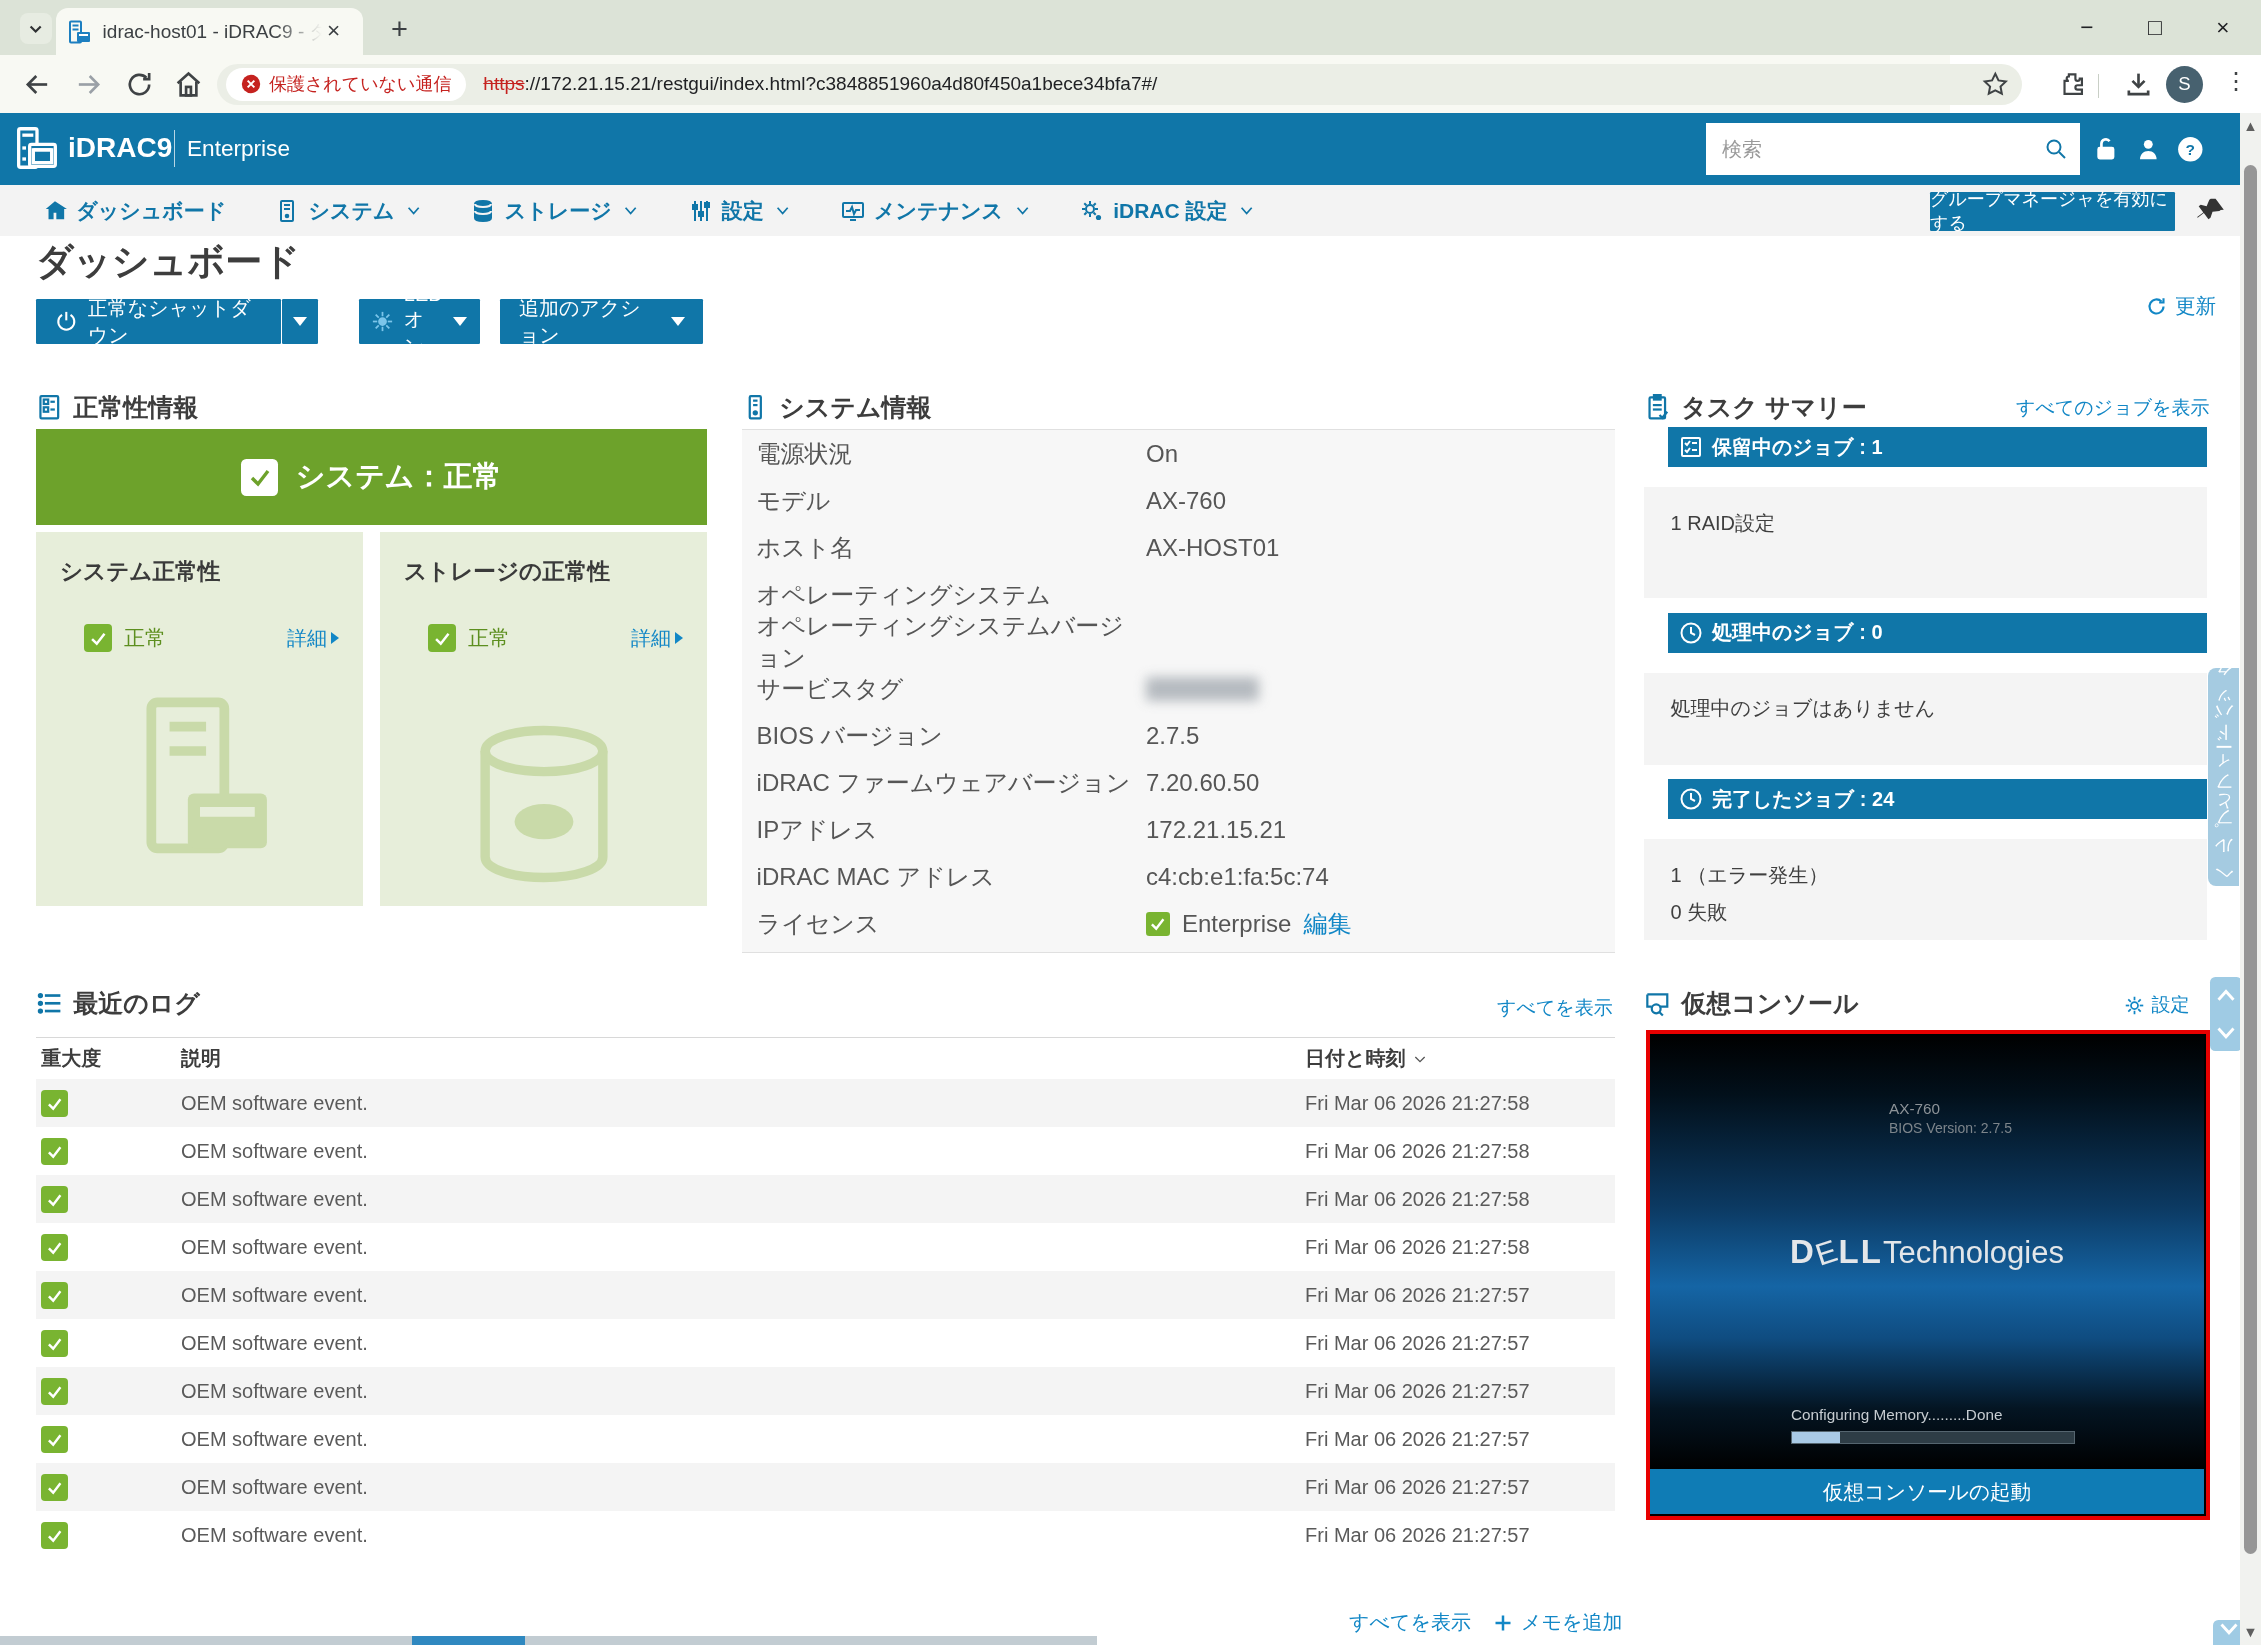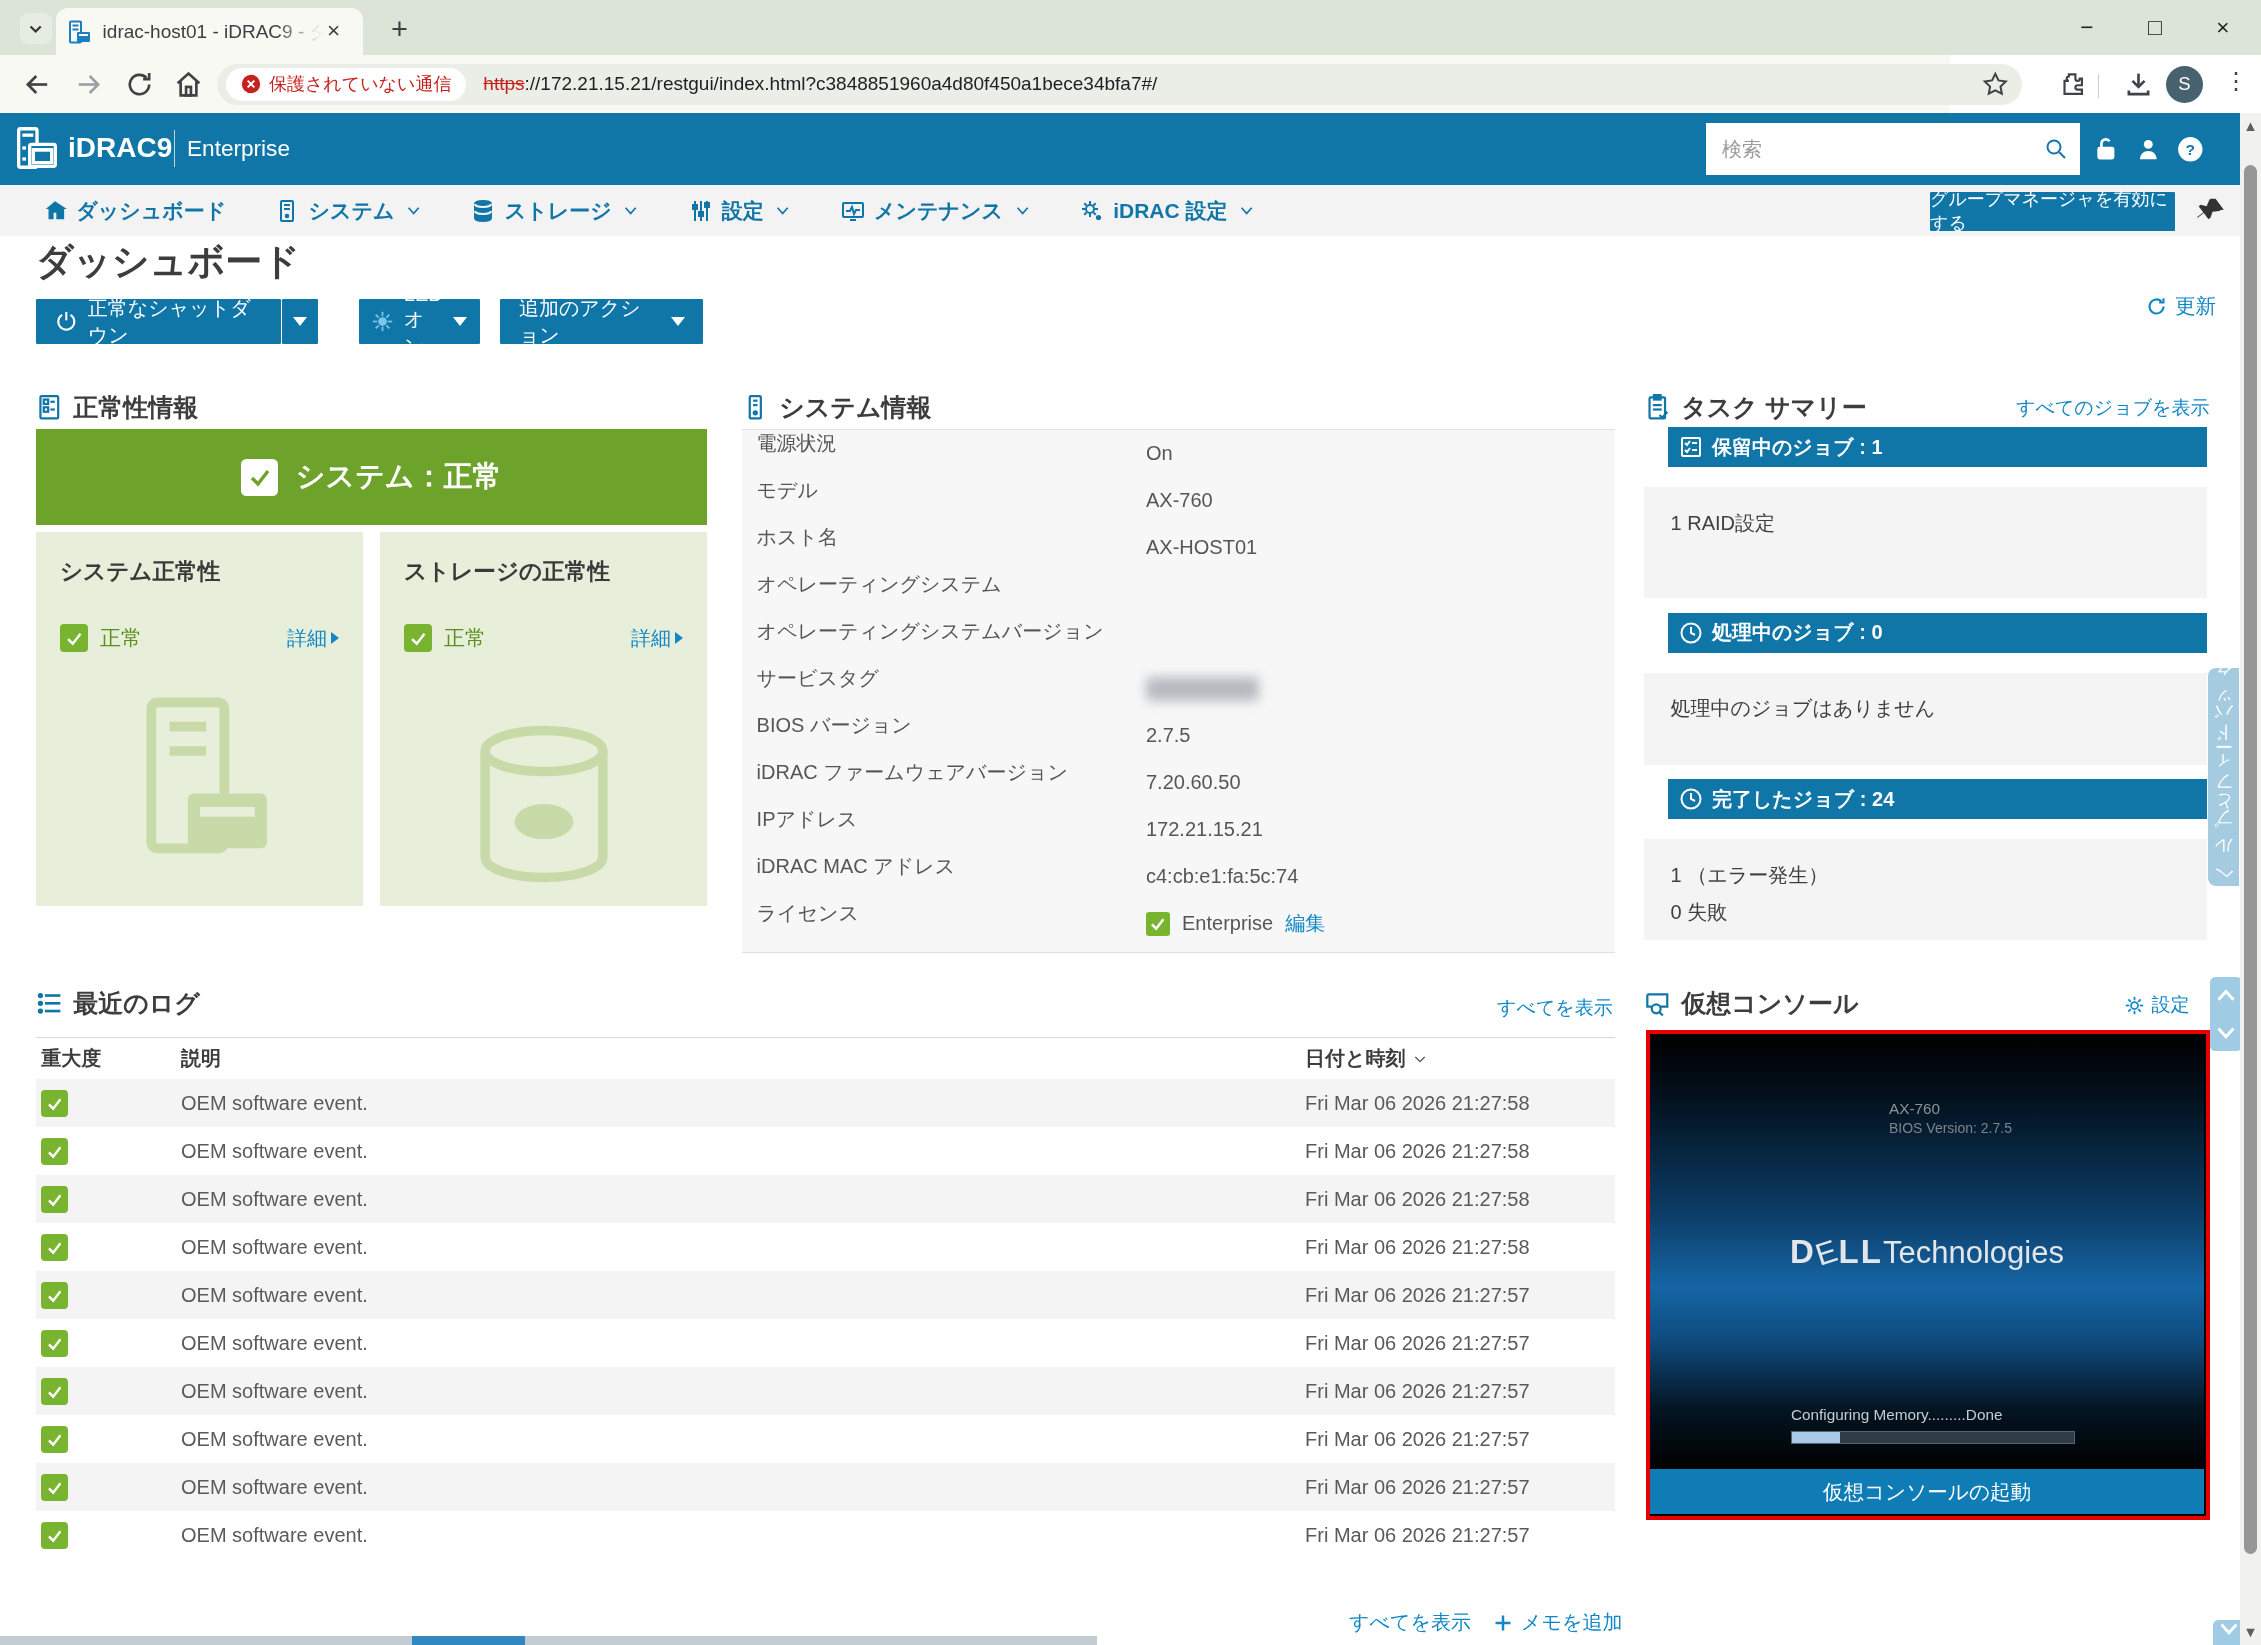--- a/index.html
+++ b/index.html
@@ -68,30 +68,30 @@
   .sec-head{position:absolute;display:flex;align-items:center;gap:10.6px;color:var(--ink);font-size:25px;font-weight:bold;}
   .sec-head .sic{color:var(--blue);}
   .sec-link{position:absolute;color:var(--link);font-size:19px;white-space:nowrap;}
 
   
   .health-banner{position:absolute;left:36px;top:429px;width:671px;height:96px;background:var(--green);display:flex;align-items:center;justify-content:center;gap:17.3px;}
   .hb-chk{width:37px;height:37px;background:#fff;border-radius:5.3px;display:flex;align-items:center;justify-content:center;color:#6da22b;}
   .hb-txt{color:#fff;font-size:29px;font-weight:bold;}
   .hcard{position:absolute;top:532px;width:327px;height:374px;background:var(--cardgreen);padding:24px;overflow:hidden;}
   .hcard-t{font-size:22.6px;font-weight:bold;color:#3a3a3a;}
-  .hcard-row{margin-top:37px;display:flex;align-items:center;}
+  .hcard-row{margin-top:37px;display:flex;align-items:center;margin-left:24px;}
   .chk{width:28px;height:28px;border-radius:4px;background:var(--badge);color:#fff;display:flex;align-items:center;justify-content:center;flex:0 0 auto;}
   .hc-status{margin-left:12px;font-size:21px;color:#5d8f1f;}
   .hc-link{margin-left:auto;color:var(--link);font-size:20px;display:flex;align-items:center;gap:4px;}
   .tri-r{width:0;height:0;border-top:6.6px solid transparent;border-bottom:6.6px solid transparent;border-left:8.6px solid var(--link);}
   .wm{position:absolute;left:50%;transform:translateX(-50%);bottom:18.6px;color:var(--wm);}
 
   
   .si-box{position:absolute;left:742px;top:429px;width:873px;height:524px;background:#f7f7f7;border-top:1.3px solid #e0e0e0;border-bottom:1.3px solid #e0e0e0;}
-  .si-row{height:47px;display:flex;font-size:20px;color:var(--txt);}
+  .si-row{height:47px;display:flex;align-items:center;font-size:24px;color:var(--txt);}
   .si-label{width:404px;padding-left:14.6px;flex:0 0 auto;}
   .si-value{display:flex;align-items:center;gap:12px;}
   .blur-blob{width:113px;height:24px;background:#aab0b6;border-radius:2.7px;filter:blur(6px);opacity:.85;}
   .chk-sm{width:24px;height:24px;border-radius:3.3px;background:var(--badge);color:#fff;display:flex;align-items:center;justify-content:center;}
   .si-edit{color:var(--link);}
 
   
   .task-col{position:absolute;left:1644px;top:427px;width:563px;}
   .task-bar{height:40px;background:var(--blue);color:#fff;display:flex;align-items:center;gap:9.3px;padding-left:10.6px;font-size:20px;font-weight:bold;margin-left:24px;}
   .task-bar .tic{color:#fff;}

